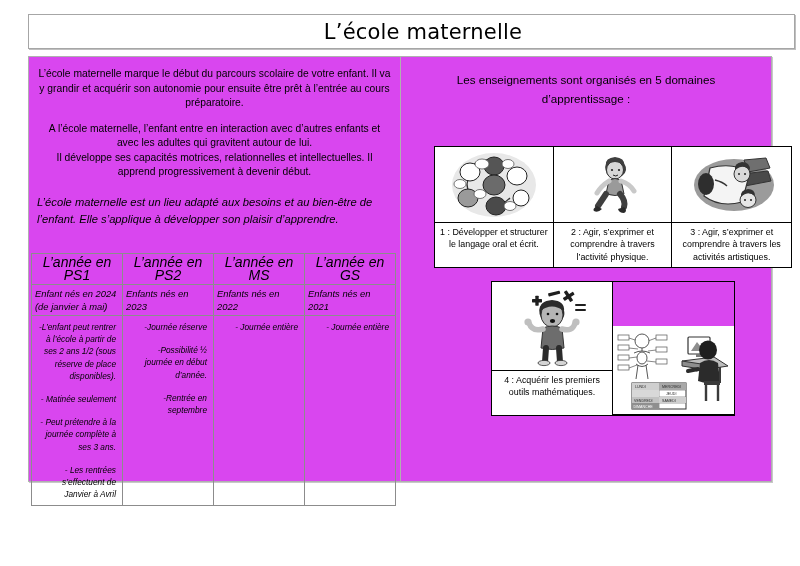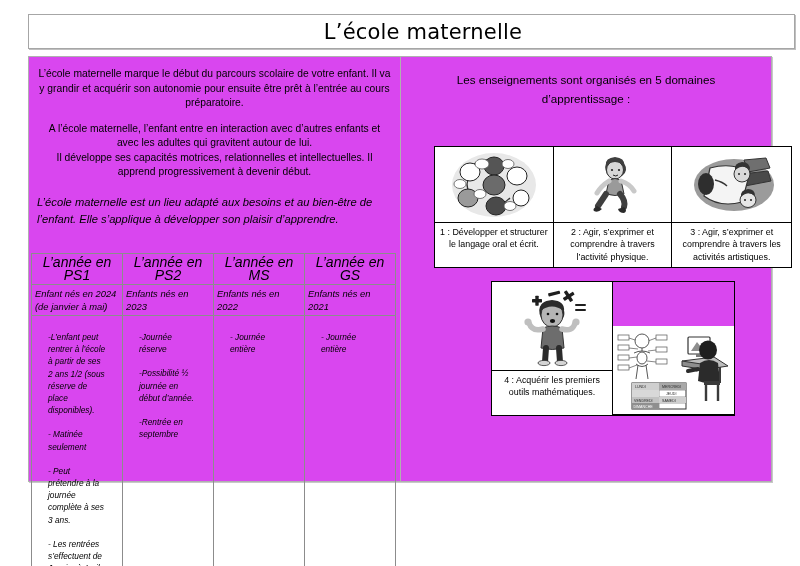--- a/index.html
+++ b/index.html
@@ -115,21 +115,21 @@
     line-height: 13px;
     padding: 2px 3px;
   }
   #year-table td.body {
     font-size: 8.3px;
     line-height: 12.2px;
     height: 158px;
     text-align: left;
     padding: 3px 4px;
   }
-  #year-table td.body p { margin: 12px; }
+  #year-table td.body p { margin: 2px; text-align: right; }
   #year-table td.body p.gap { margin-top: 11px; }
 
   
   #right-column {
     position: absolute;
     left: 372px;
     top: 0;
     width: 370px;
     height: 424px;
   }

